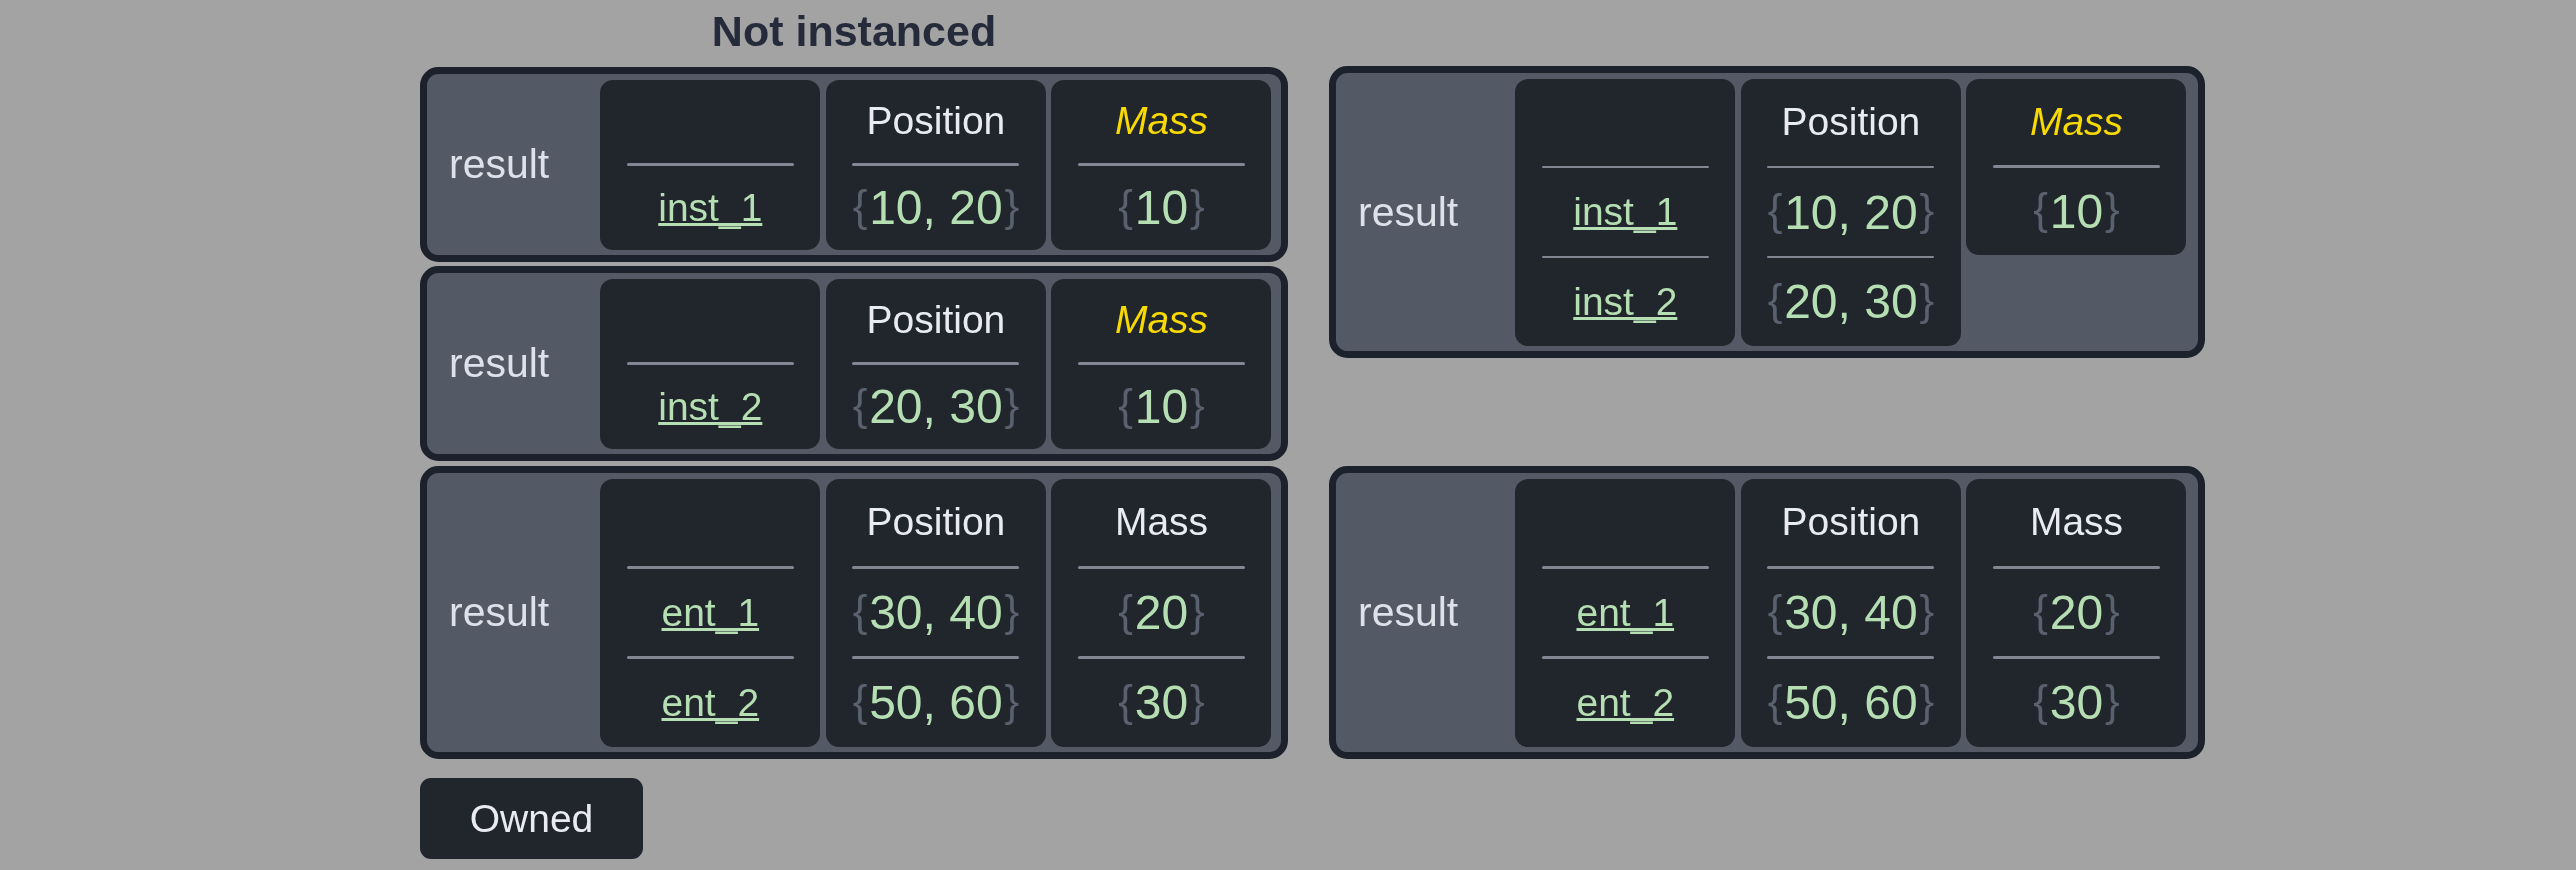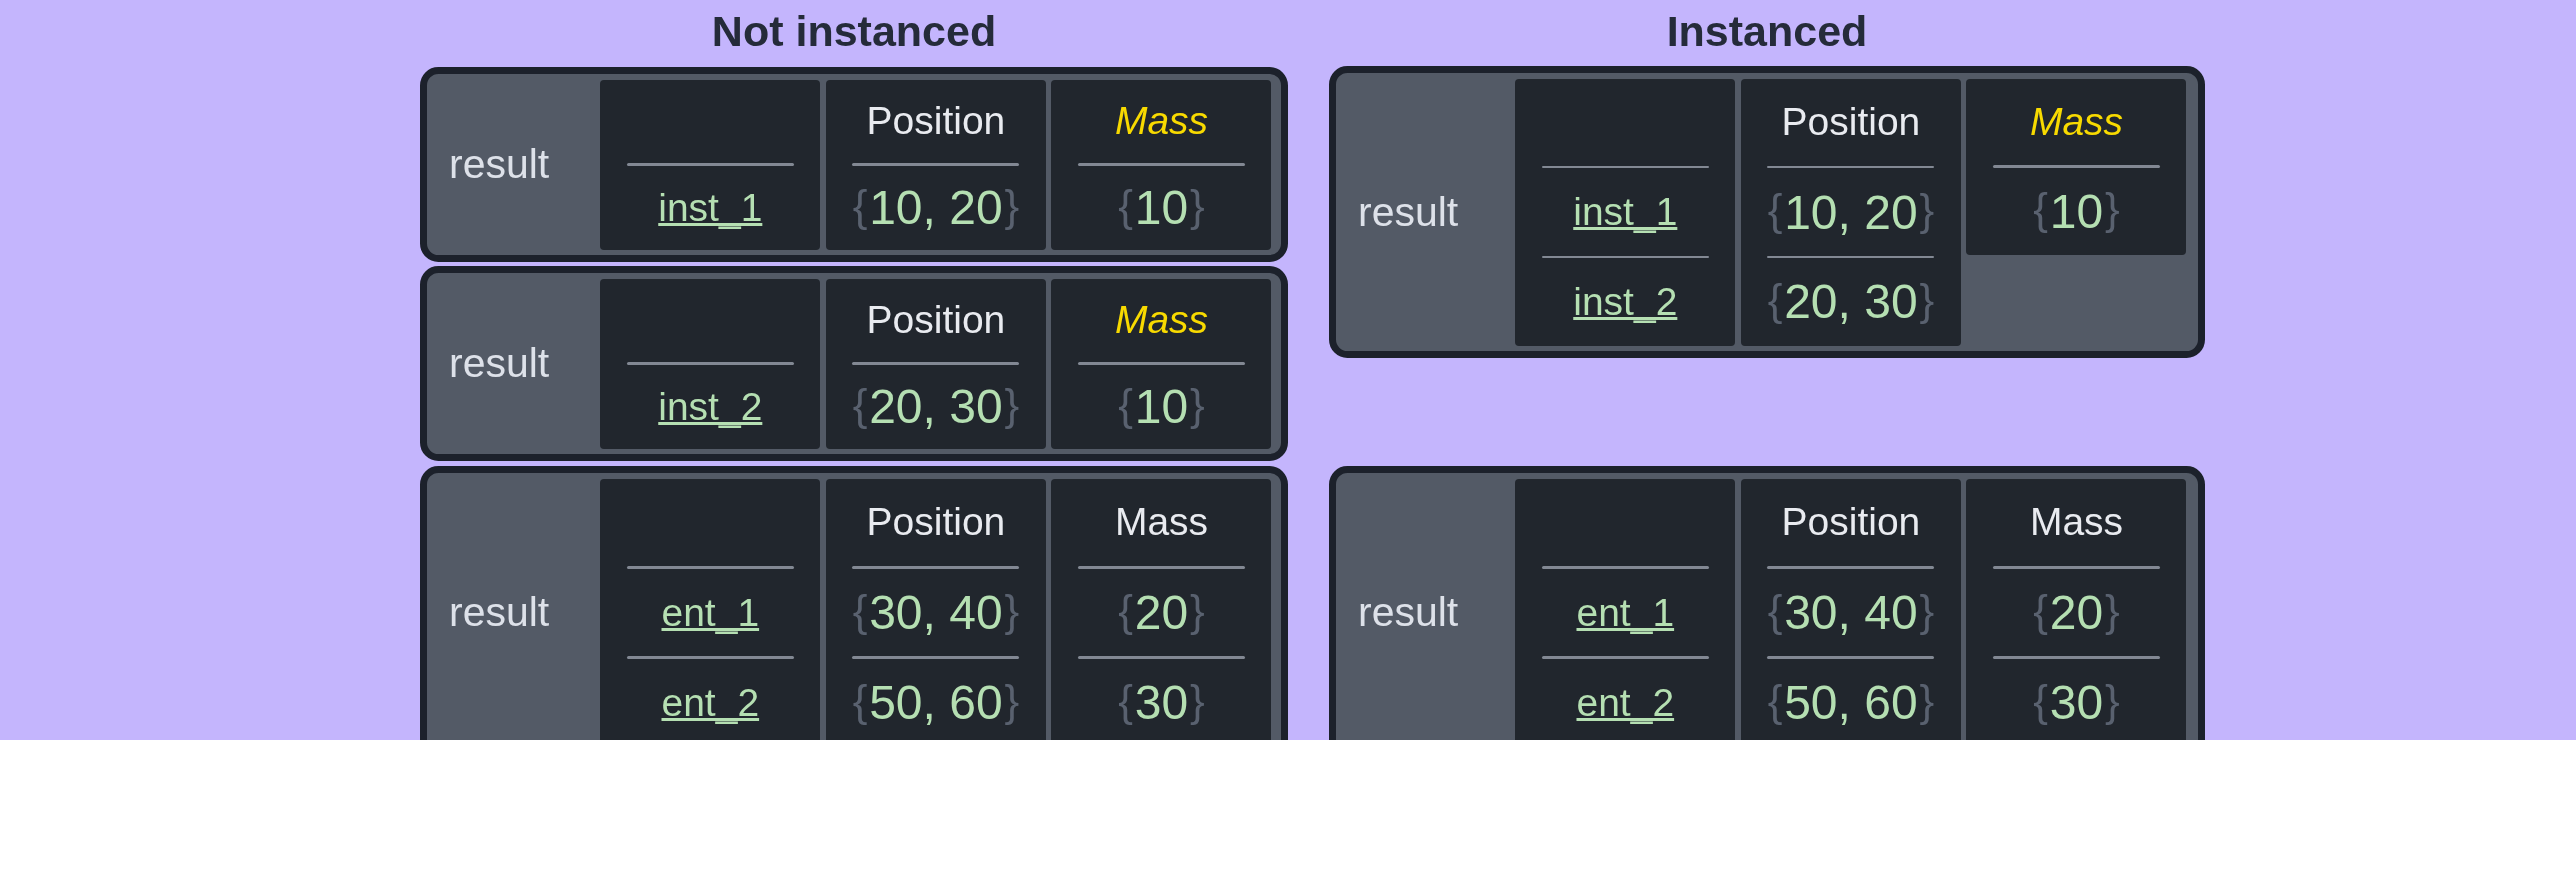--- a/index.html
+++ b/index.html
@@ -1,17 +1,17 @@
 <!DOCTYPE html>
 <html style="font-size:14.7px"><head>
 <meta charset="utf-8">
 <style>
   html,body { margin:0; padding:0; background:#ffffff; }
   .canvas {
-    position:relative; width:2576px; height:740px; background:#c4b5fd;
+    position:relative; width:2576px; height:870px; background:#a3a3a3;
     font-family:"Liberation Sans", sans-serif;
     -webkit-font-smoothing:antialiased;
   }
   .col-title {
     position:absolute; top:1.8px; height:59px; line-height:59px;
     text-align:center; font-size:43px; font-weight:700; color:#252b3a;
   }
   .qtable {
     position:absolute; box-sizing:border-box;
     background:#535a66; border:7.3px solid #1c212b; border-radius:18.4px;
@@ -19,21 +19,21 @@
   }
   .result {
     flex:none; display:flex; align-items:center;
     padding-left:16.5px; box-sizing:border-box;
     font-size:41px; color:#dde1e9;
   }
   .qtable.left-w .result  { width:165px; }
   .qtable.right-w .result { width:171px; }
   .cell {
     flex:none; width:220px; margin:0 2.8px; box-sizing:border-box;
-    background:#21262d; border-radius:4px;
+    background:#21262d; border-radius:13px;
     display:flex; flex-direction:column; align-items:center;
   }
   .cell.truncated { align-self:flex-start; height:176px; }
   .slot {
     flex:1 1 0; width:100%; display:flex;
     align-items:center; justify-content:center; min-height:0;
   }
   .divider {
     flex:none; width:76%; height:2.8px; background:#828893; border-radius:1.8px;
   }
@@ -51,21 +51,20 @@
     font-size:39px; color:#e9ebf0;
   }
   .legend-box.shared { color:#f8da00; font-style:italic; }
 </style>
 </head>
 <body>
 
 <div class="canvas">
 
   <div class="col-title" style="left:420px; width:868px;">Not instanced</div>
-  <div class="col-title" style="left:1329px; width:876px;">Instanced</div>
 
   <div class="qtable left-w" style="left:420px; top:67px; width:868px; height:195px;">
     <div class="result">result</div>
     <div class="cell">
       <div class="slot"></div>
       <div class="divider"></div>
       <div class="slot">
         <span class="ename">inst_1</span>
       </div>
     </div>

